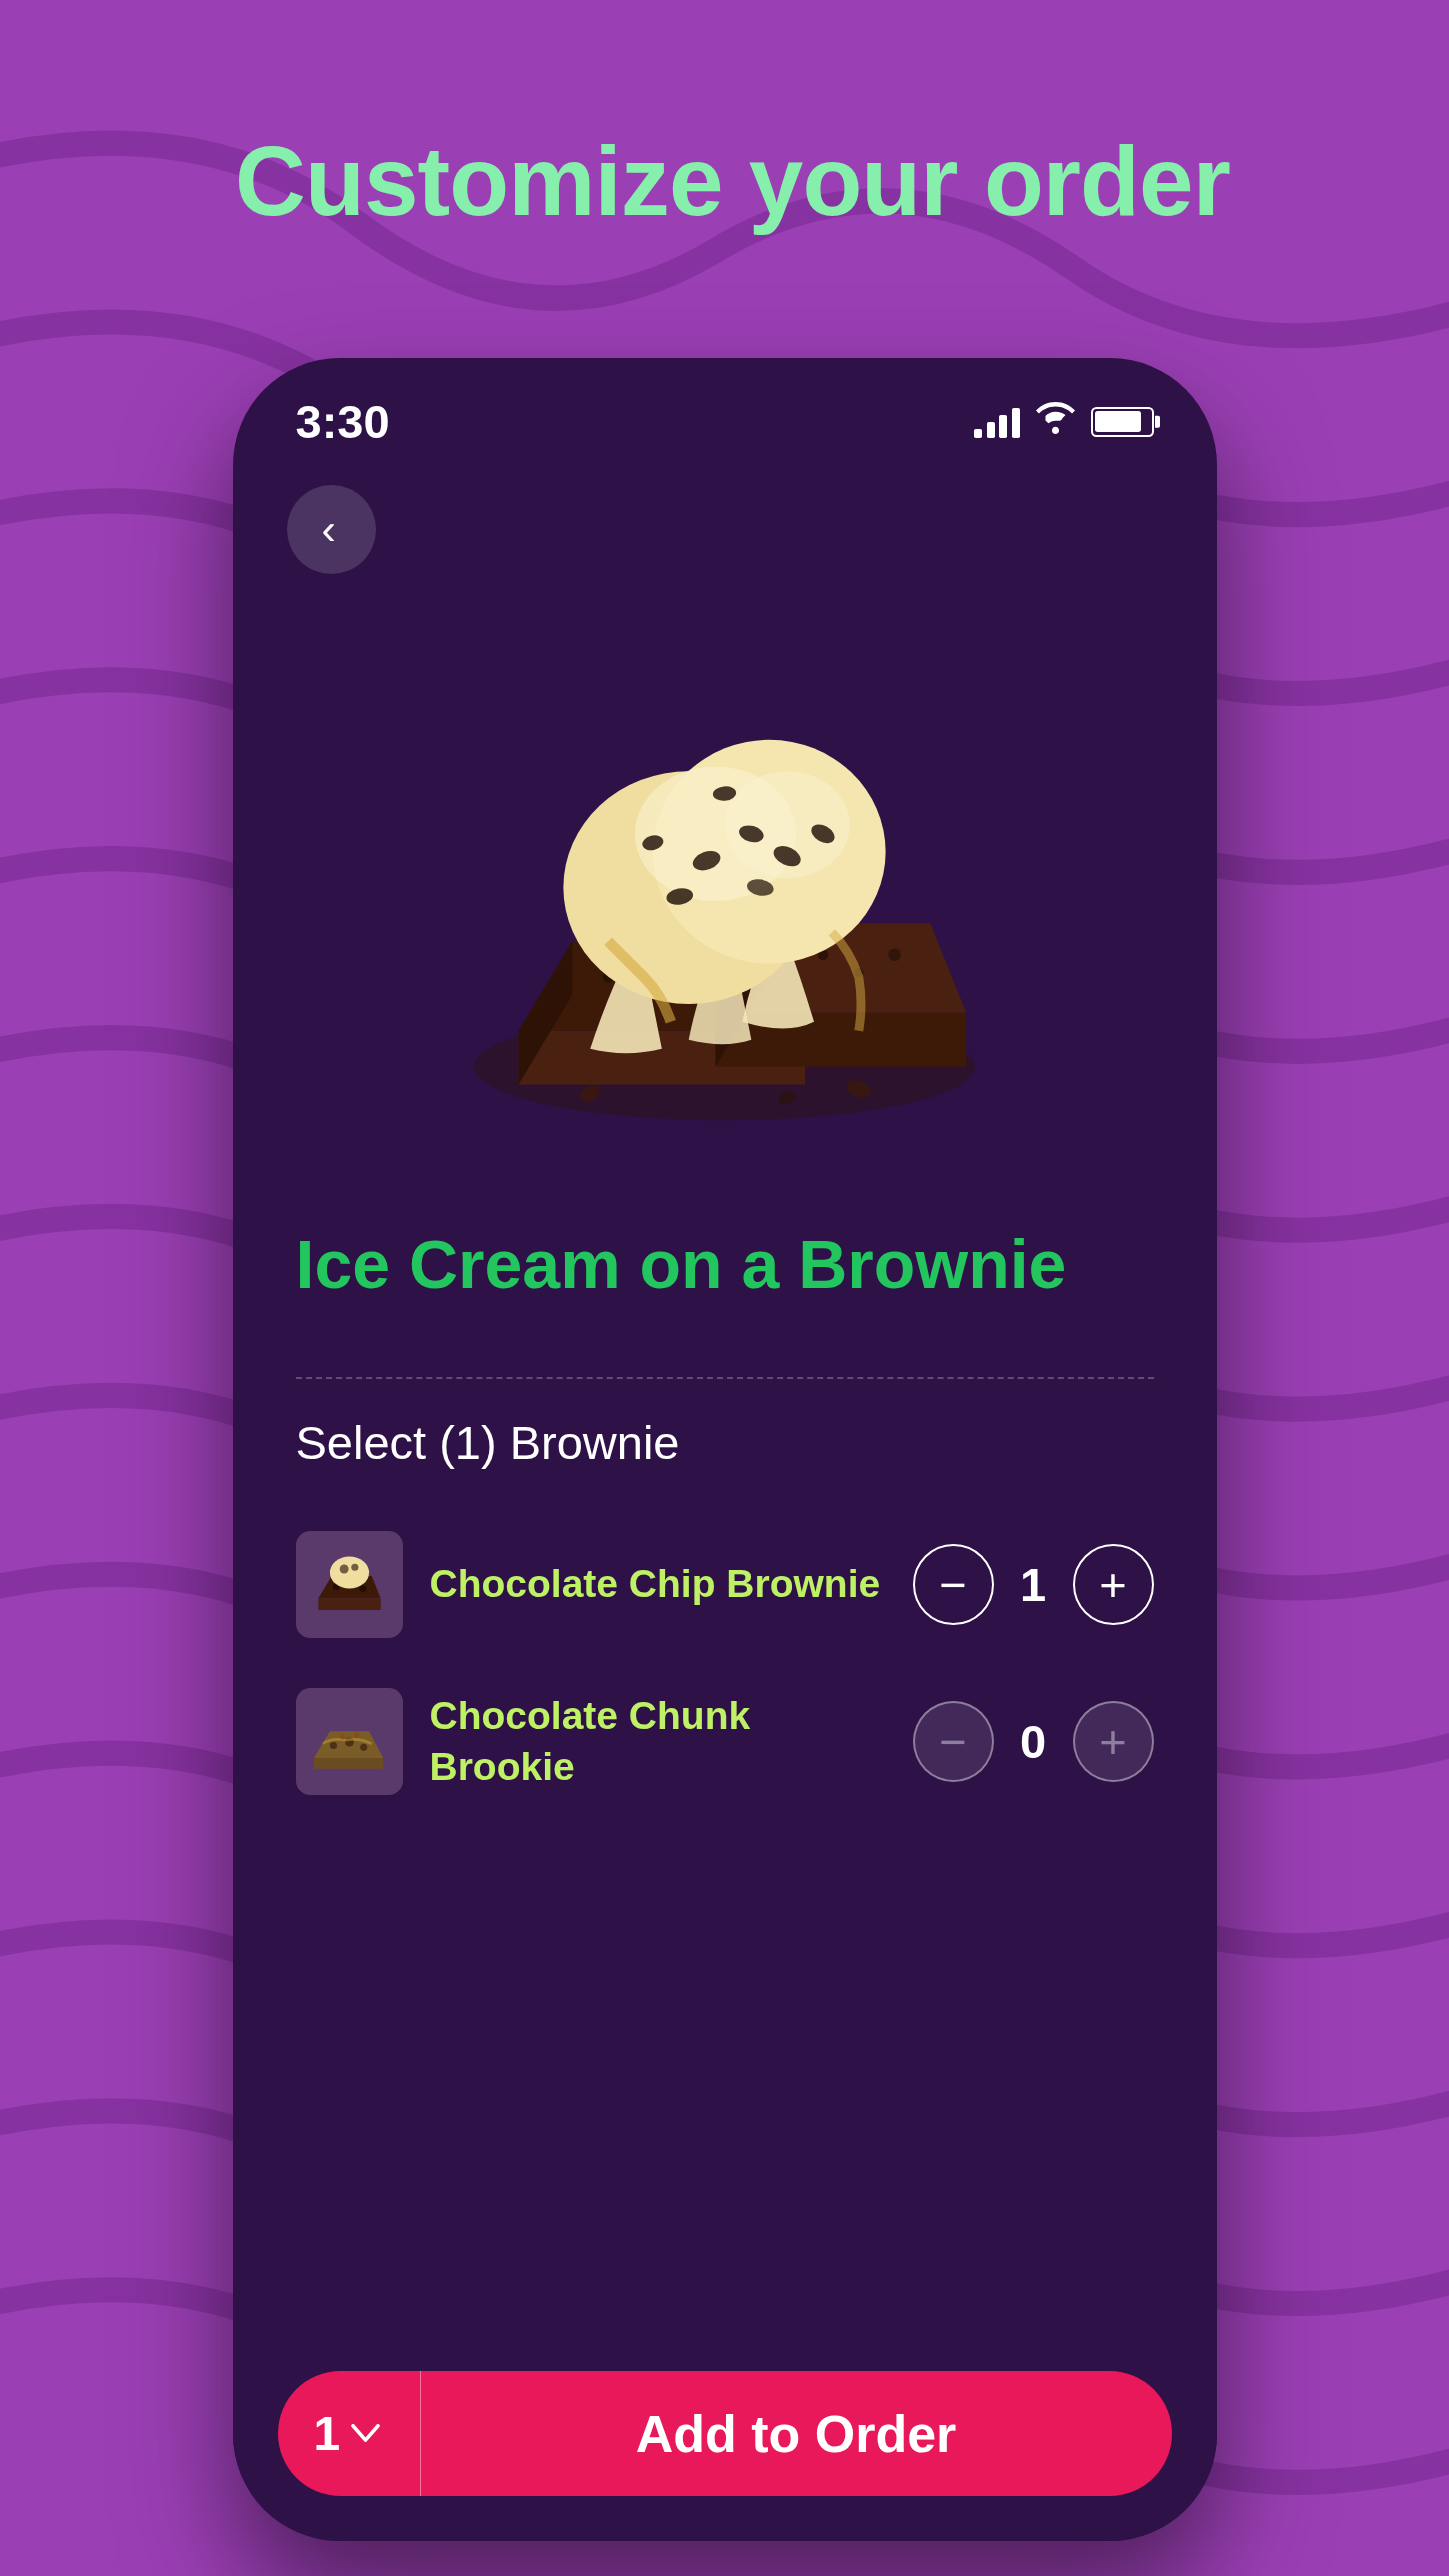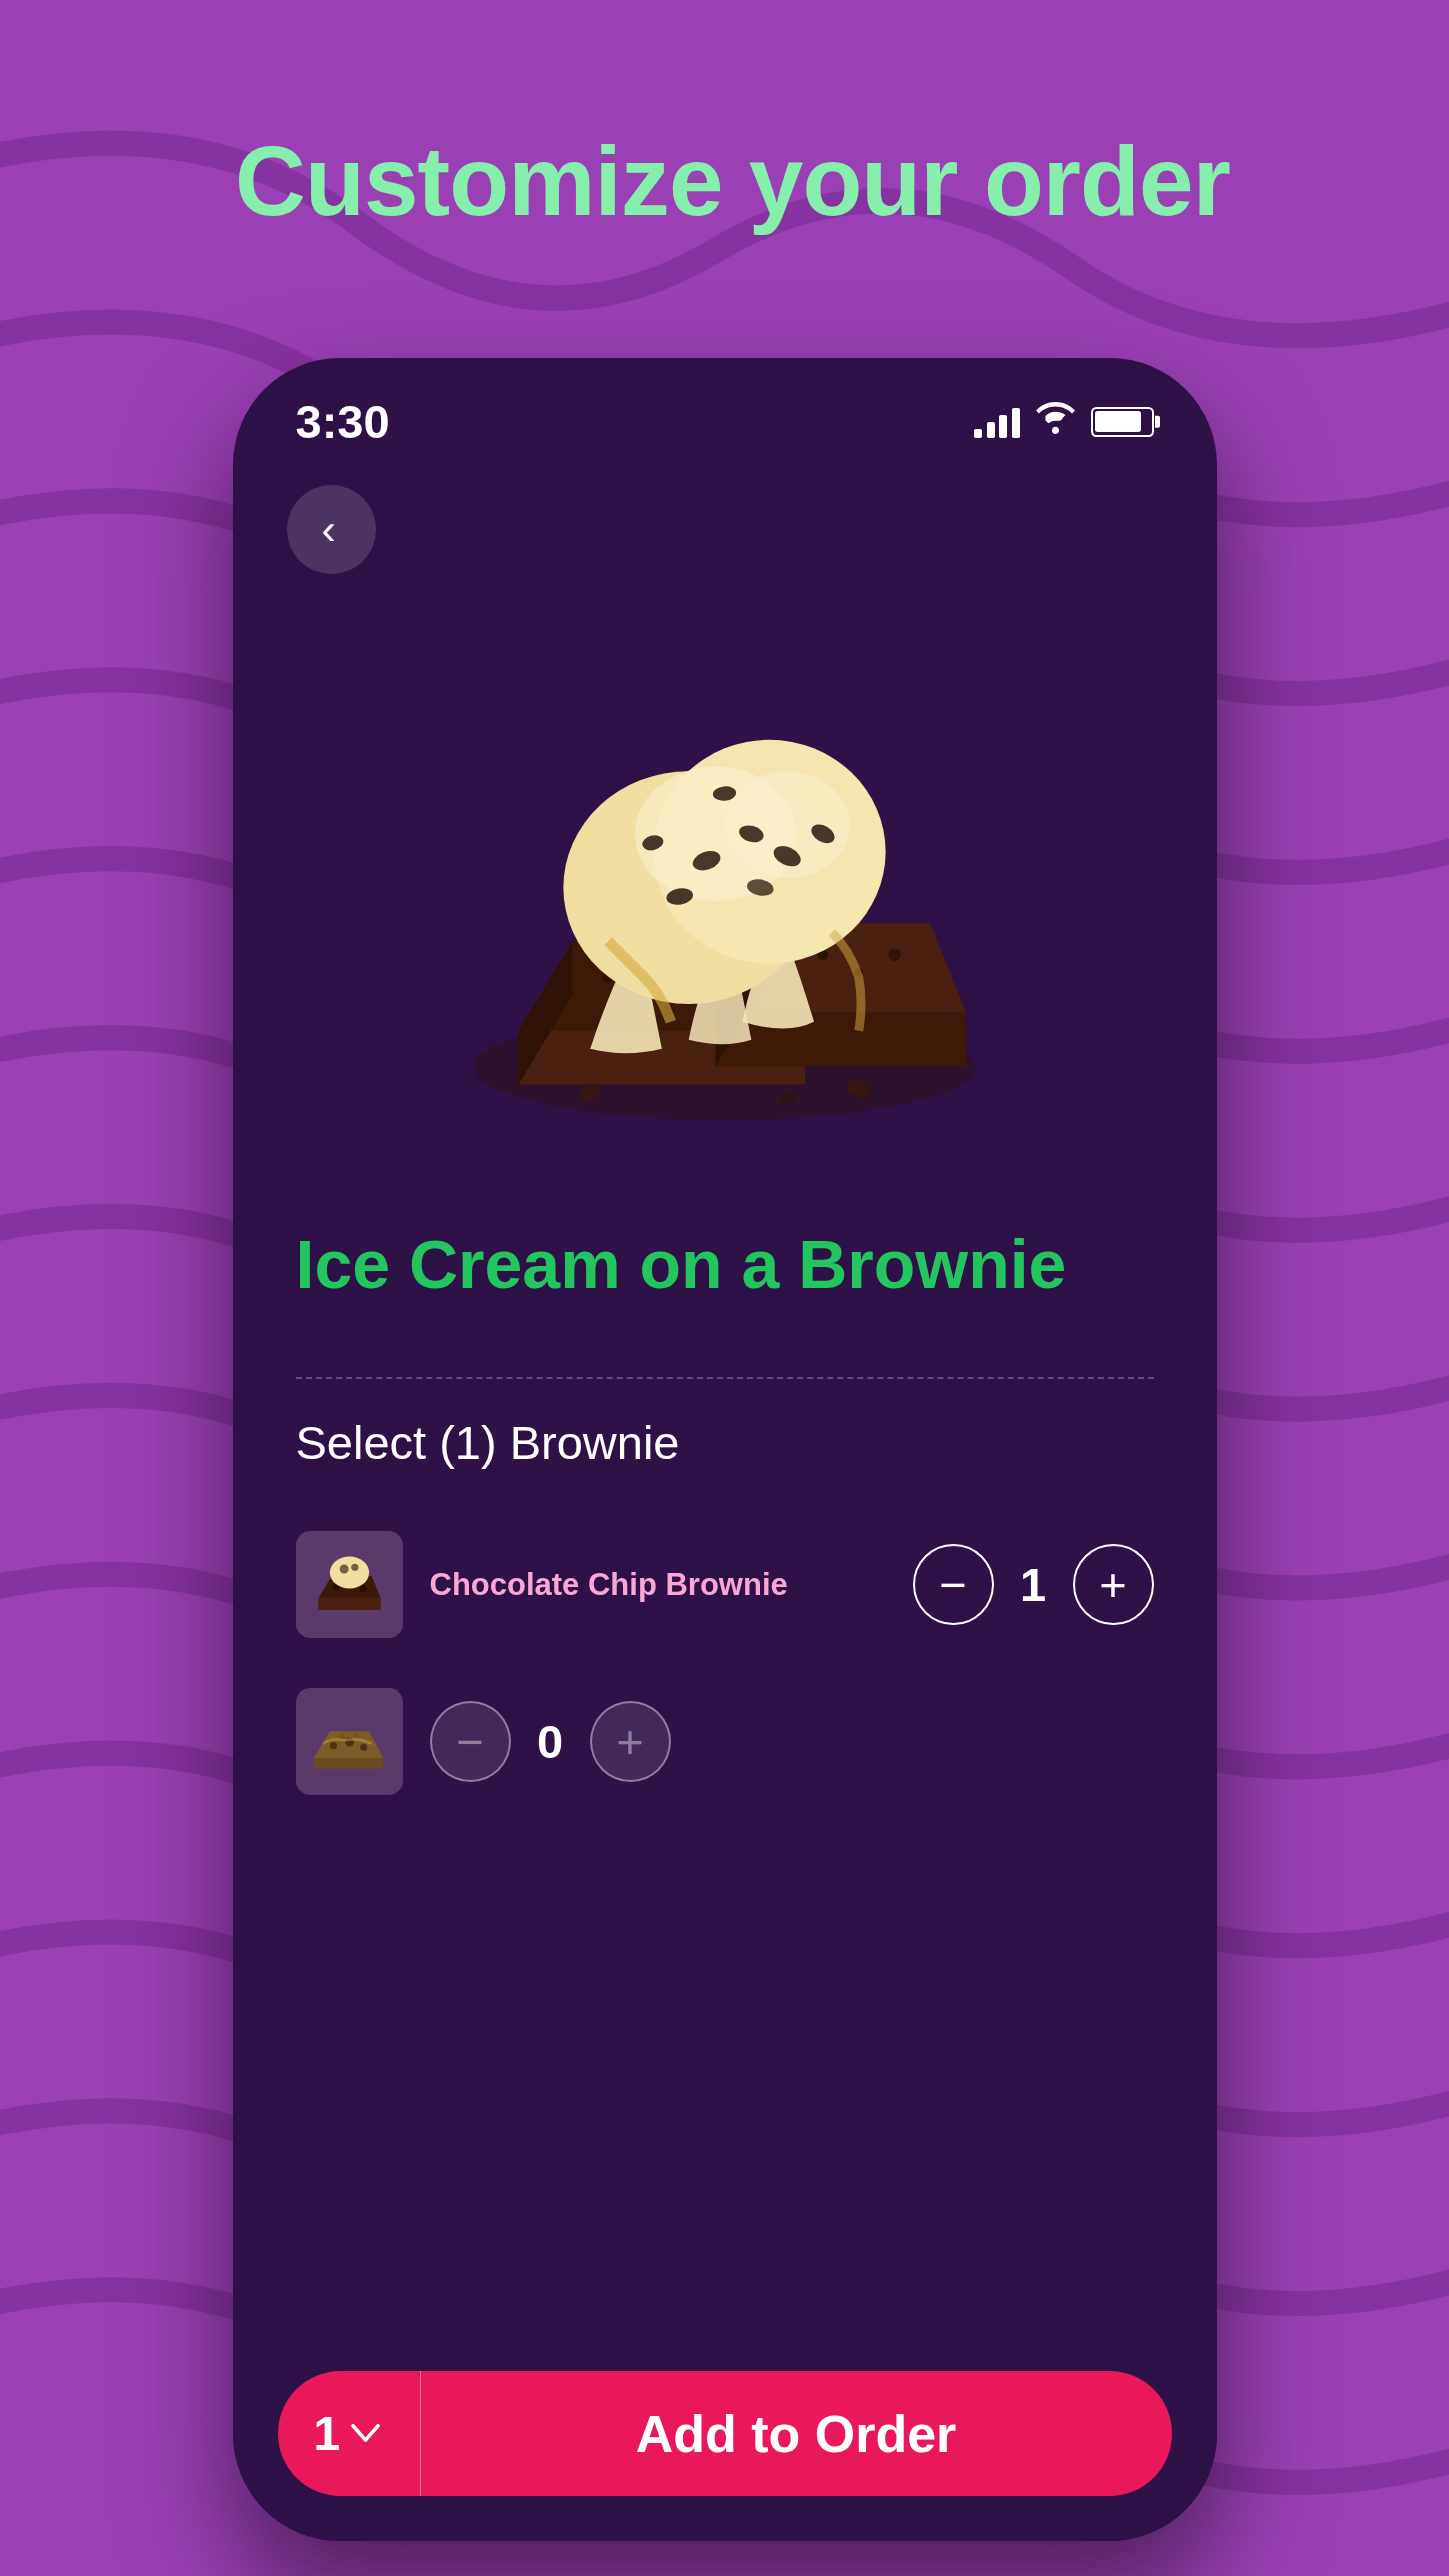--- a/index.html
+++ b/index.html
@@ -215,22 +215,22 @@
       border-radius: 14.3px;
       overflow: hidden;
       flex-shrink: 0;
       background: #5a3a6a;
       display: flex;
       align-items: center;
       justify-content: center;
     }
 
     .item-name {
-      color: #f9a8d4;
-      font-size: 31px;
+      color: #bef264;
+      font-size: 39px;
       font-weight: 600;
       flex: 1;
       line-height: 1.3;
     }
 
     .quantity-control {
       display: flex;
       align-items: center;
       gap: 21.5px;
       flex-shrink: 0;
@@ -461,20 +461,21 @@
           <path d="M10,58 L88,58 L88,70 L10,70 Z" fill="#6a4c20"></path>
           <circle cx="32" cy="44" r="4" fill="#3a2010" opacity="0.7"></circle>
           <circle cx="50" cy="40" r="5" fill="#3a2010" opacity="0.7"></circle>
           <circle cx="66" cy="46" r="4" fill="#3a2010" opacity="0.7"></circle>
 
           <path d="M20,42 Q30,35 45,38 Q60,35 75,42" stroke="#c8a040" stroke-width="3" fill="none" opacity="0.5"></path>
           <circle cx="42" cy="34" r="3" fill="#8b4513" opacity="0.6"></circle>
           <circle cx="58" cy="32" r="3" fill="#8b4513" opacity="0.6"></circle>
         </svg>
       </div>
+      <div class="item-name">Chocolate Chunk Brookie</div>
       <div class="quantity-control">
         <button class="qty-btn disabled">−</button>
         <span class="qty-value">0</span>
         <button class="qty-btn disabled">+</button>
       </div>
     </div>
 
   </div>
 
   <div class="add-to-order-bar">

